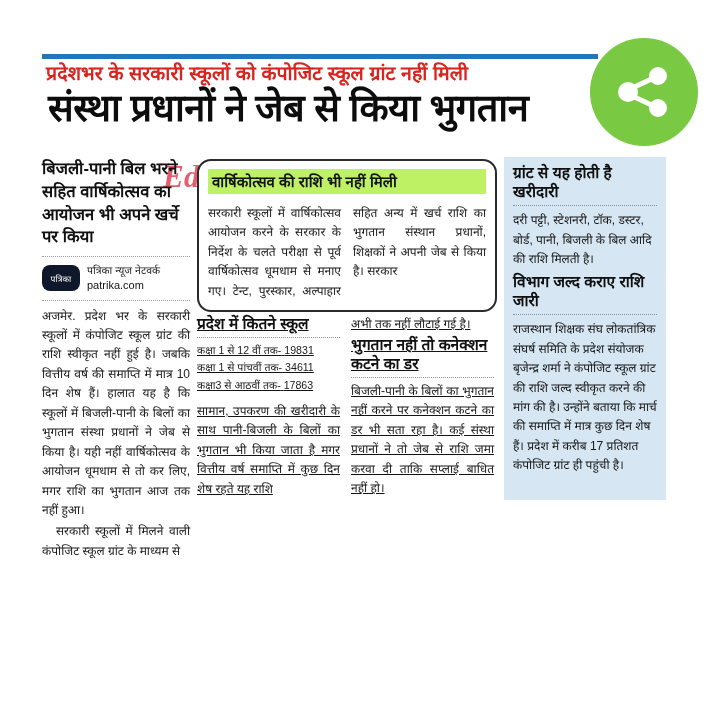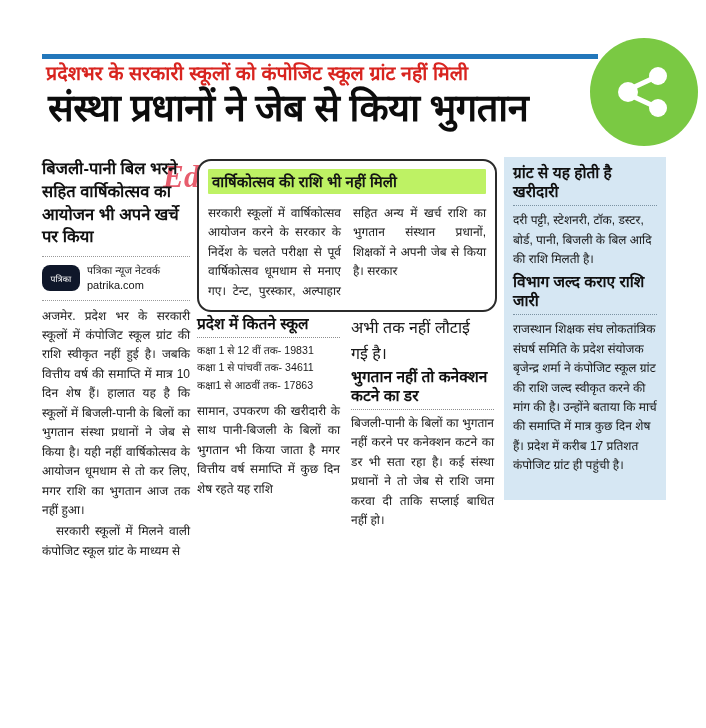--- a/index.html
+++ b/index.html
@@ -203,20 +203,21 @@
   .two-col .bodytext { margin-bottom: 0; }
 
   
   .mid-lower {
     position: absolute;
     left: 155px;
     top: 158px;
     width: 300px;
     display: flex;
     gap: 11px;
+    text-decoration: underline;
   }
   .mid-lower .sub {
     width: 143px;
   }
   .stat-head {
     font-size: 15.5px;
     font-weight: 700;
     color: #111;
     margin: 0 0 2px 0;
     line-height: 1.2;
@@ -224,21 +225,21 @@
   .stat-rule {
     border-top: 1px dotted #8d8d8d;
     margin: 3px 0 4px 0;
   }
   .stat-line {
     font-size: 10.6px;
     line-height: 1.68;
     color: #1a1a1a;
   }
   .scare-top {
-    font-size: 16px;
+    font-size: 12px;
     line-height: 1.6;
     color: #1a1a1a;
     margin: 0 18px 2px 0;
   }
   .scare-head {
     font-size: 15.5px;
     font-weight: 700;
     color: #111;
     line-height: 1.22;
     margin: 0 0 3px 0;
@@ -327,21 +328,21 @@
         <div class="stat-rule"></div>
         <div class="stat-line">
           <span>कक्षा 1 से 12 वीं तक-</span>
           <span>19831</span>
         </div>
         <div class="stat-line">
           <span>कक्षा 1 से पांचवीं तक-</span>
           <span>34611</span>
         </div>
         <div class="stat-line">
-          <span>कक्षा1 से आठवीं तक-</span>
+          <span>कक्षा3 से आठवीं तक-</span>
           <span>17863</span>
         </div>
         <div style="height:7px"></div>
         <p class="bodytext">सामान, उपकरण की खरीदारी के साथ पानी-बिजली के बिलों का भुगतान भी किया जाता है मगर वित्तीय वर्ष समाप्ति में कुछ दिन शेष रहते यह राशि</p>
       </div>
 
       <div class="sub">
         <p class="scare-top">अभी तक नहीं लौटाई गई है।</p>
         <div class="scare-head">भुगतान नहीं तो कनेक्शन कटने का डर</div>
         <div class="stat-rule"></div>

